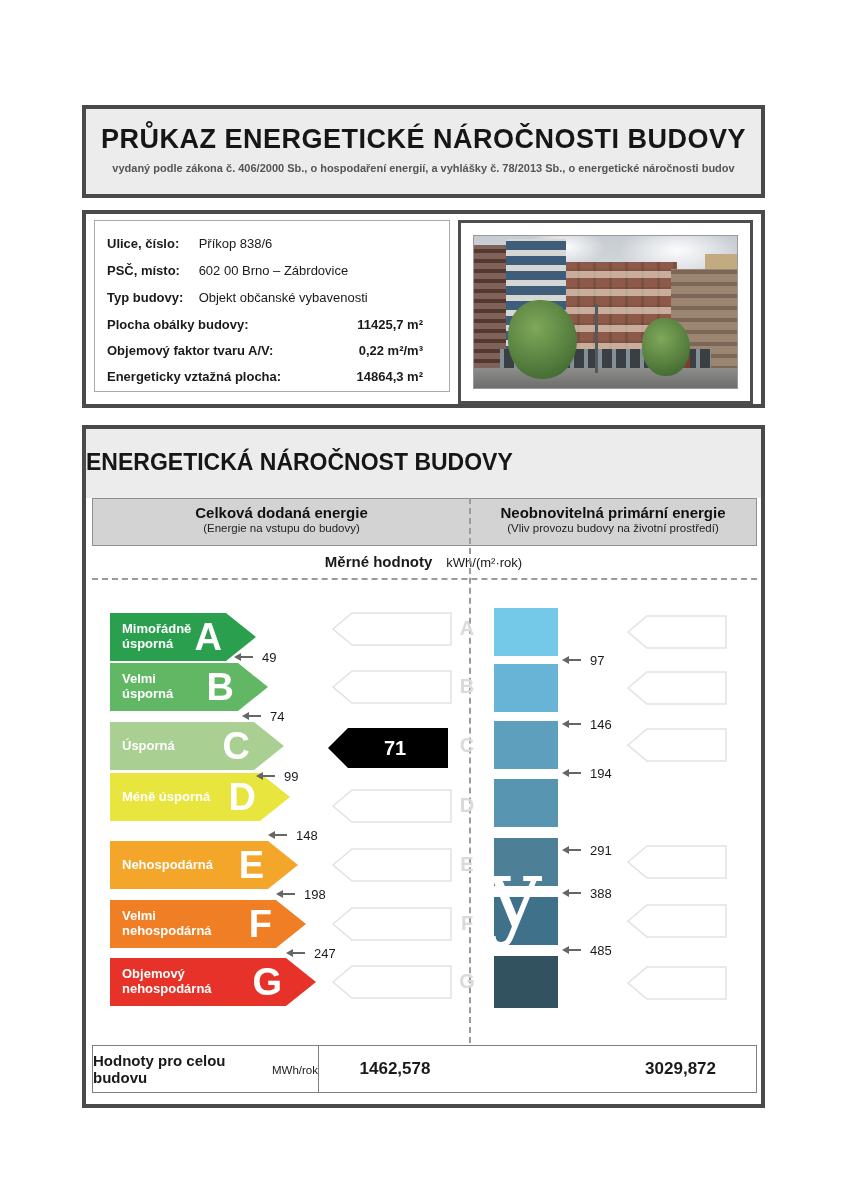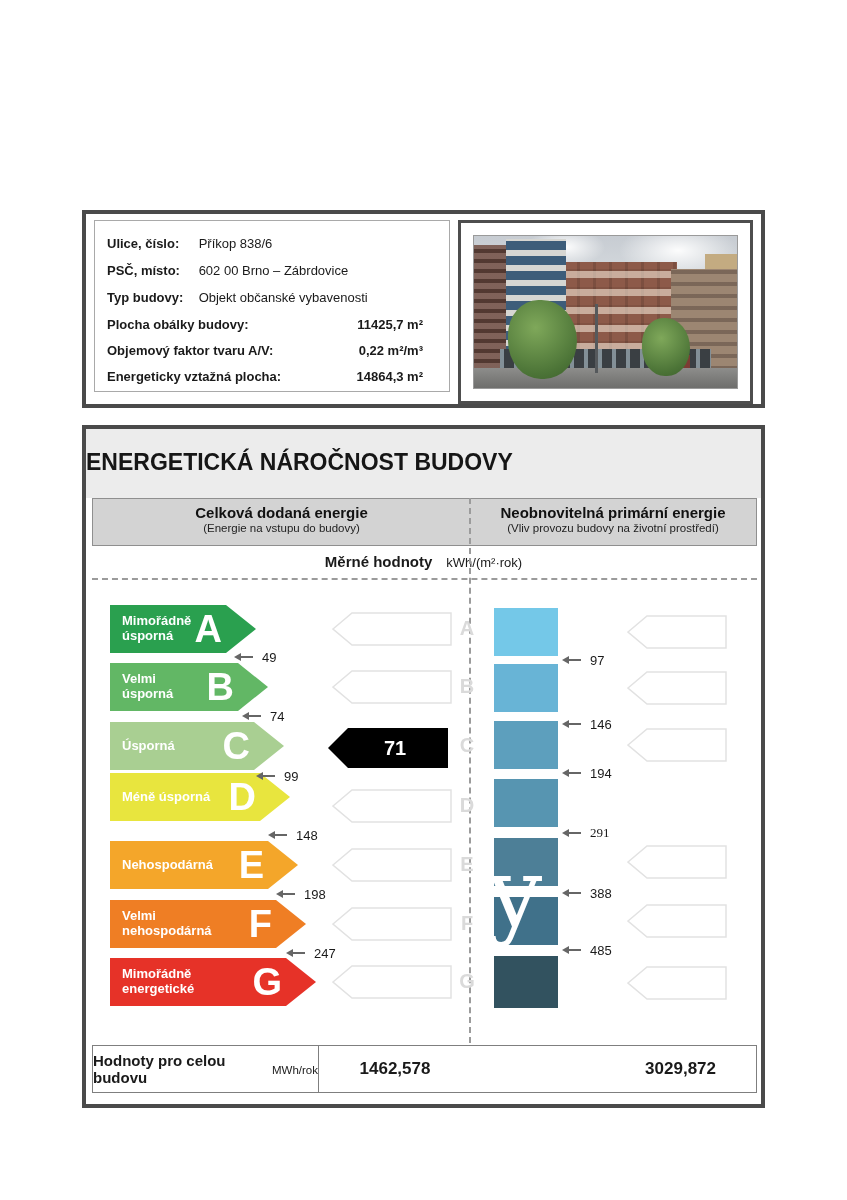--- a/index.html
+++ b/index.html
@@ -60,37 +60,37 @@
   #units-unit{font-size:13px;}
   .hdash{position:absolute;left:6px;top:149px;width:665px;border-top:2px dashed #9b9b9b;}
   .vdash{position:absolute;left:383px;top:69px;height:595px;border-left:2px dashed #9b9b9b;}
   
   .c-arrow{position:absolute;left:24px;height:48px;
            clip-path:polygon(0 0,calc(100% - 30px) 0,100% 50%,calc(100% - 30px) 100%,0 100%);
            color:#fff;}
   .c-label{position:absolute;left:12px;top:50%;transform:translateY(-50%);
            font-size:13px;font-weight:bold;line-height:1.15;}
   .c-letter{position:absolute;right:34px;top:0;line-height:48px;font-size:38px;font-weight:800;}
-  .rA{top:176px;width:146px;background:#2aa04f;}
+  .rA{top:184px;width:146px;background:#2aa04f;}
   .rB{top:234px;width:158px;background:#62b765;}
   .rC{top:293px;width:174px;background:#a9cf92;}
   .rD{top:344px;width:180px;background:#e8e53e;}
   .rE{top:412px;width:188px;background:#f4a62a;}
   .rF{top:471px;width:196px;background:#ef7e24;}
   .rG{top:529px;width:206px;background:#e63228;}
   .rA .c-label{width:78px;} .rB .c-label{width:60px;} .rF .c-label{width:108px;} .rG .c-label{width:112px;}
   
   .thr{position:absolute;display:flex;align-items:center;height:18px;font-size:13px;color:#1a1a1a;}
   .thr-arr{width:17px;height:2px;background:#666;margin-right:9px;position:relative;flex:none;}
   .thr-arr::before{content:"";position:absolute;left:-2px;top:-3.5px;width:0;height:0;
                    border:4.5px solid transparent;border-right:7px solid #666;border-left:0;}
   .tL0{left:150px;top:219px;} .tL1{left:158px;top:278px;} .tL2{left:172px;top:338px;}
   .tL3{left:184px;top:397px;} .tL4{left:192px;top:456px;} .tL5{left:202px;top:515px;}
   .tR0{left:478px;top:222px;} .tR1{left:478px;top:286px;} .tR2{left:478px;top:335px;}
-  .tR3{left:478px;top:395px;font-family:Liberation Serif, serif;} .tR4{left:478px;top:455px;} .tR5{left:478px;top:512px;}
+  .tR3{left:478px;top:412px;} .tR4{left:478px;top:455px;} .tR5{left:478px;top:512px;}
   
   .ghost{position:absolute;width:120px;height:34px;}
   .gL0{left:246px;top:183px;} .gL1{left:246px;top:241px;} .gL3{left:246px;top:360px;}
   .gL4{left:246px;top:419px;} .gL5{left:246px;top:478px;} .gL6{left:246px;top:536px;}
   .ghost-r{position:absolute;width:100px;height:34px;}
   .gR0{left:541px;top:186px;} .gR1{left:541px;top:242px;} .gR2{left:541px;top:299px;}
   .gR4{left:541px;top:416px;} .gR5{left:541px;top:475px;} .gR6{left:541px;top:537px;}
   .faint{position:absolute;left:370px;width:22px;text-align:center;font-size:20px;font-weight:bold;color:#dadada;}
   .fA{top:188px;} .fB{top:246px;} .fC{top:305px;} .fD{top:365px;} .fE{top:424px;} .fF{top:483px;} .fG{top:541px;}
   
@@ -118,20 +118,24 @@
   #totals-cell-left{width:152px;display:flex;align-items:center;justify-content:center;
           font-size:17px;font-weight:bold;}
   #totals-cell-right{flex:1;display:flex;align-items:center;justify-content:flex-end;
           padding-right:40px;font-size:17px;font-weight:bold;}
 </style>
 </head>
 <body>
 
 <div id="page">
 
+  <div id="sec1" class="sec">
+    <h1 id="cert-title">PRŮKAZ ENERGETICKÉ NÁROČNOSTI BUDOVY</h1>
+    <p id="cert-subtitle">vydaný podle zákona č. 406/2000 Sb., o hospodaření energií, a vyhlášky č. 78/2013 Sb., o energetické náročnosti budov</p>
+  </div>
 
   <div id="sec2" class="sec">
     <div id="addr-card">
       <div class="info-row">
         <span class="info-label">Ulice, číslo:</span>
         <span class="info-value">Příkop 838/6</span>
       </div>
       <div class="info-row">
         <span class="info-label">PSČ, místo:</span>
         <span class="info-value">602 00  Brno – Zábrdovice</span>
@@ -212,21 +216,21 @@
       </div>
       <div class="c-arrow rE">
         <div class="c-label">Nehospodárná</div>
         <div class="c-letter">E</div>
       </div>
       <div class="c-arrow rF">
         <div class="c-label">Velmi nehospodárná</div>
         <div class="c-letter">F</div>
       </div>
       <div class="c-arrow rG">
-        <div class="c-label">Mimořádně energetické</div>
+        <div class="c-label">Objemový nehospodárná</div>
         <div class="c-letter">G</div>
       </div>
 
       <div class="thr tL0">
           <span class="thr-arr"></span>
           <span>49</span>
         </div>
       <div class="thr tL1">
           <span class="thr-arr"></span>
           <span>74</span>

